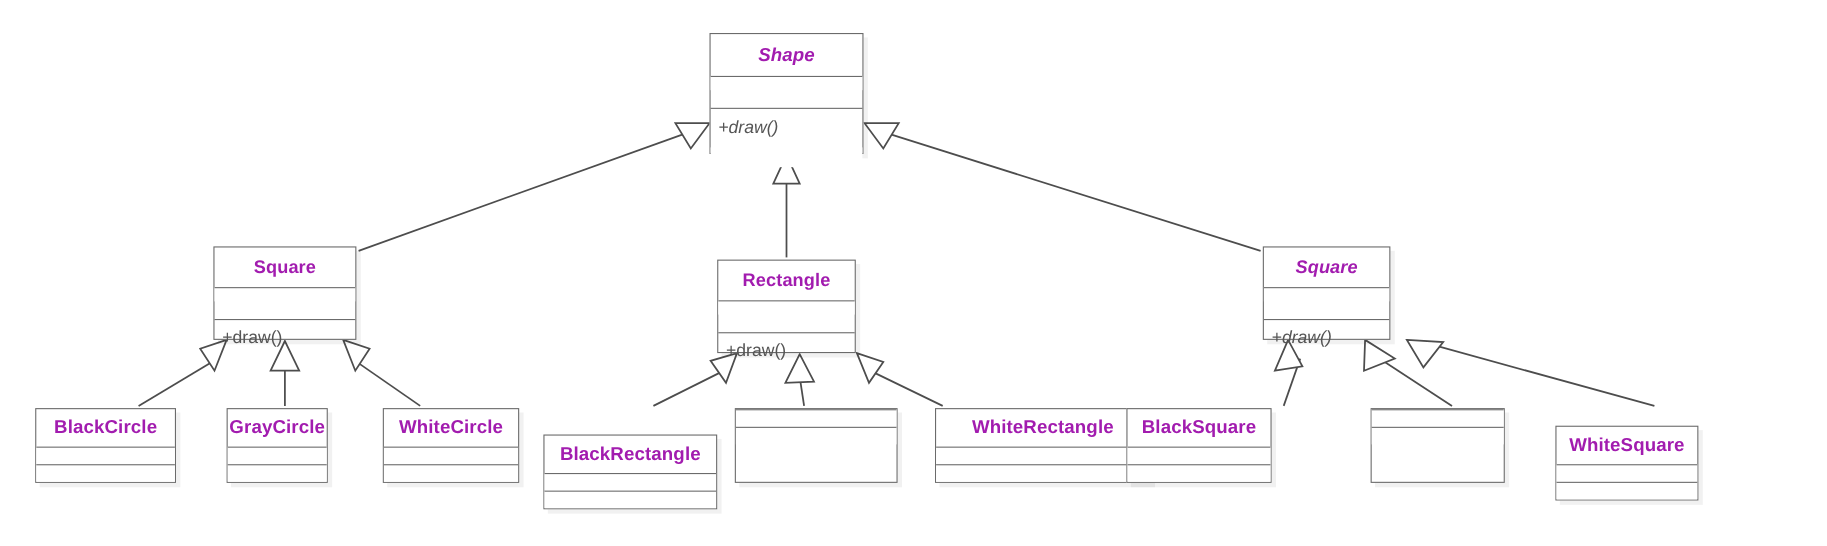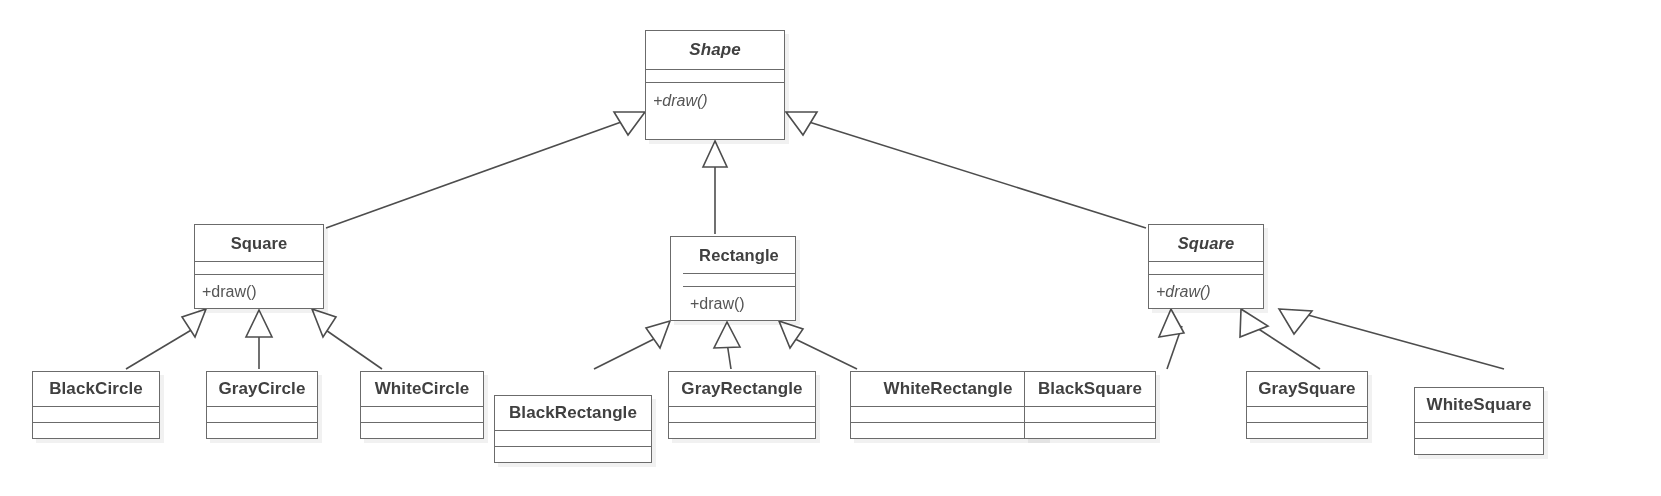--- a/index.html
+++ b/index.html
@@ -39,35 +39,36 @@
     position: relative;
     overflow: hidden;
     white-space: nowrap;
   }
   .sec-divider {
     border-top: 1.6px solid #6b6b6b;
   }
   .uml-name {
     text-align: left;
     font-weight: bold;
-    color: #404040;
+    color: #a21caf;
     letter-spacing: 0.1px;
     display: flex;
     align-items: center;
     justify-content: center;
   }
   .uml-name.abstract {
     font-style: italic;
   }
   .uml-member {
     text-align: left;
     color: #555555;
     display: flex;
     align-items: center;
     padding-left: 7px;
+    margin-top: 16px;
   }
   .uml-member.abstract-member {
     font-style: italic;
   }
   .uml-empty {
     background: #ffffff;
   }
 
   
   .node-shape { left: 645px; top: 30px; width: 140px; height: 110px; }
@@ -75,31 +76,31 @@
   .node-shape .uml-empty  { height: 13px; }
   .node-shape .uml-member { height: 36px;  font-size: 16px; }
   .node-shape .uml-tail   { height: 18px; }
 
   
   .mid .uml-name   { height: 36px; font-size: 16.5px; }
   .mid .uml-empty  { height: 13px; }
   .mid .uml-member { height: 34px; font-size: 16px; }
 
   .node-circle    { left: 194px;  top: 224px; width: 130px; height: 85px; }
-  .node-rectangle { left: 670px;  top: 236px; width: 126px; height: 85px; padding-left: 12px; }
+  .node-rectangle { left: 652px;  top: 236px; width: 126px; height: 85px; }
   .node-square    { left: 1148px; top: 224px; width: 116px; height: 85px; font-style: italic; }
 
   
   .leaf { top: 371px; height: 68px; }
   .leaf .uml-name  { height: 34px; font-size: 17px; }
   .leaf .uml-empty { height: 16px; }
 
   .node-blackcircle    { left: 32px;   width: 128px; }
-  .node-graycircle     { left: 206px;  width: 112px; }
-  .node-whitecircle    { left: 348px;  width: 124px; margin-left: 12px; }
+  .node-graycircle     { left: 206px;  width: 92px; }
+  .node-whitecircle    { left: 348px;  width: 124px; }
   .node-blackrectangle { left: 494px;  width: 158px; margin-top: 24px; }
   .node-grayrectangle  { left: 668px;  width: 148px; }
   .node-whiterectangle { left: 850px;  width: 196px; }
   .node-blacksquare    { left: 1024px; width: 132px; }
   .node-graysquare     { left: 1246px; width: 122px; }
   .node-whitesquare    { left: 1414px; width: 130px; margin-top: 16px; }
 </style>
 </head>
 <body>
 
@@ -198,39 +199,37 @@
     <div class="uml-section sec-divider uml-empty"></div>
   </div>
 
   <div class="uml-class leaf node-blackrectangle">
     <div class="uml-section uml-name">BlackRectangle</div>
     <div class="uml-section sec-divider uml-empty"></div>
     <div class="uml-section sec-divider uml-empty"></div>
   </div>
 
   <div class="uml-class leaf node-grayrectangle">
-    <div class="uml-section uml-name">GrayRectangle</div>
     <div class="uml-section sec-divider uml-empty"></div>
     <div class="uml-section sec-divider uml-empty"></div>
   </div>
 
   <div class="uml-class leaf node-whiterectangle">
     <div class="uml-section uml-name">WhiteRectangle</div>
     <div class="uml-section sec-divider uml-empty"></div>
     <div class="uml-section sec-divider uml-empty"></div>
   </div>
 
   <div class="uml-class leaf node-blacksquare">
     <div class="uml-section uml-name">BlackSquare</div>
     <div class="uml-section sec-divider uml-empty"></div>
     <div class="uml-section sec-divider uml-empty"></div>
   </div>
 
   <div class="uml-class leaf node-graysquare">
-    <div class="uml-section uml-name">GraySquare</div>
     <div class="uml-section sec-divider uml-empty"></div>
     <div class="uml-section sec-divider uml-empty"></div>
   </div>
 
   <div class="uml-class leaf node-whitesquare">
     <div class="uml-section uml-name">WhiteSquare</div>
     <div class="uml-section sec-divider uml-empty"></div>
     <div class="uml-section sec-divider uml-empty"></div>
   </div>
 

